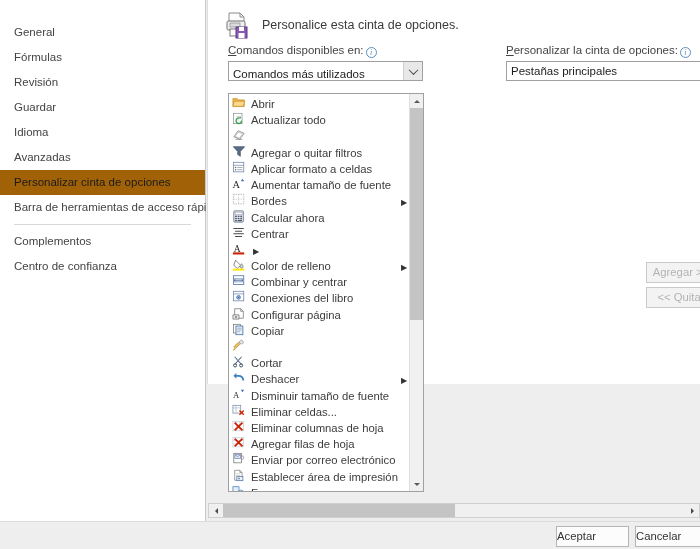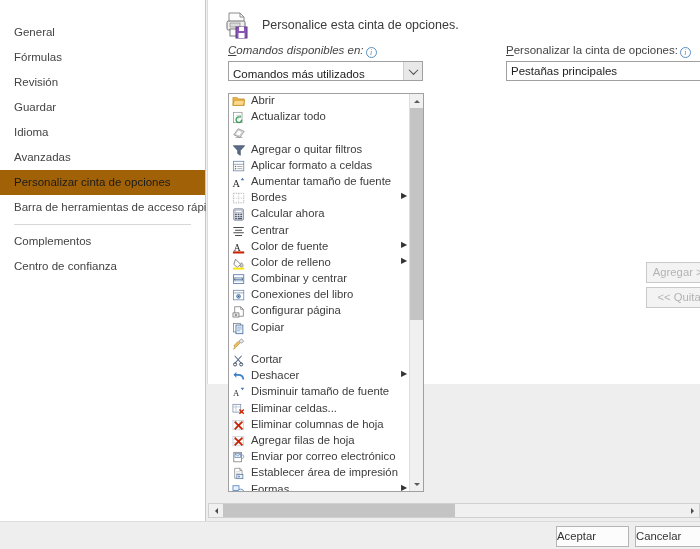--- a/index.html
+++ b/index.html
@@ -70,21 +70,21 @@
   .chev { width: 7px; height: 7px; border-left: 1.3px solid #4a4a4a; border-bottom: 1.3px solid #4a4a4a;
           transform: rotate(-45deg) translate(1px,-1px); }
 
   
   #cmdlist {
     position: absolute; left: 20px; top: 93px; width: 196px; height: 399px;
     border: 1px solid #a0a0a0; background: #ffffff; overflow: hidden;
   }
   #cmdlist .inner { position: absolute; left: 0; top: 0; right: 14px; bottom: 0; overflow: hidden; }
   .cmd-row {
-    height: 16.2px; display: flex; align-items: flex-start; white-space: nowrap;
+    height: 16.2px; display: flex; align-items: flex-end; white-space: nowrap;
     padding-left: 2px; font-size: 11.3px; color: #3c3c3c;
   }
   .cmd-ico { width: 17px; height: 15px; flex: 0 0 17px; position: relative; margin-right: 3px; }
   .cmd-txt { flex: 1; overflow: hidden; }
   .cmd-sub { width: 10px; text-align: center; color: #333; font-size: 8px; }
 
   
   .vsb { position: absolute; right: 0; top: 0; width: 14px; bottom: 0; background: #f0f0f0; border-left: 1px solid #dedede;}
   .vsb .btn { height: 14px; background: #f0f0f0; display: flex; align-items: center; justify-content: center; }
   .vsb .thumb { position: absolute; left: 0; right: 0; background: #c4c4c4; }
@@ -152,21 +152,21 @@
           <rect x="8" y="19" width="12" height="7" fill="#fdfdfd" stroke="#7a7a7a" stroke-width="1"></rect>
           <rect x="14" y="17" width="11" height="11" fill="#8a57b8" stroke="#5f3783" stroke-width="1"></rect>
           <rect x="17" y="17" width="5" height="4" fill="#ffffff"></rect>
           <rect x="16.5" y="23" width="6" height="5" fill="#ffffff"></rect>
         </svg>
       </div>
       <div id="header-title">Personalice esta cinta de opciones.</div>
     </div>
 
     <div class="field-label" style="left:20px; top:44px;">
-      <span class="ul" style="text-decoration:none;font-style:italic;"><u>C</u>omandos disponibles en:</span><span class="info-icon">i</span>
+      <span class="ul" style="text-decoration:none;"><u>C</u>omandos disponibles en:</span><span class="info-icon">i</span>
     </div>
     <div class="field-label" style="left:298px; top:44px;">
       <span><u>P</u>ersonalizar la cinta de opciones:</span><span class="info-icon">i</span>
     </div>
 
     <div id="combo">
       <div class="val">Comandos más utilizados</div>
       <div class="arrow">
           <div class="chev"></div>
         </div>
@@ -282,21 +282,20 @@
             <span class="cmd-txt">Centrar</span>
             <span class="cmd-sub"></span>
           </div>
           <div class="cmd-row">
             <span class="cmd-ico">
               <svg class="ic" viewBox="0 0 16 15">
                 <text x="2" y="11" font-size="11" font-family="Liberation Serif, serif" fill="#1f1f1f">A</text>
                 <rect x="1" y="12" width="13" height="2.4" fill="#cc2200"></rect>
               </svg>
             </span>
-            <span class="cmd-txt">Color de fuente</span>
             <span class="cmd-sub">▶</span>
           </div>
           <div class="cmd-row">
             <span class="cmd-ico">
               <svg class="ic" viewBox="0 0 16 15">
                 <path d="M4 2.5l6 6-4 3.5-4-3.5z" fill="#fcfcfc" stroke="#6b6b6b" stroke-width="0.9"></path>
                 <path d="M11 6.5c1.4 2 1.8 2.8 1.8 3.5a1.8 1.8 0 1 1-3.6 0c0-0.7 0.4-1.5 1.8-3.5z" fill="#cfcfcf" stroke="#6b6b6b" stroke-width="0.7"></path>
                 <rect x="1" y="12.3" width="13" height="2.2" fill="#ffe600"></rect>
               </svg>
             </span>

